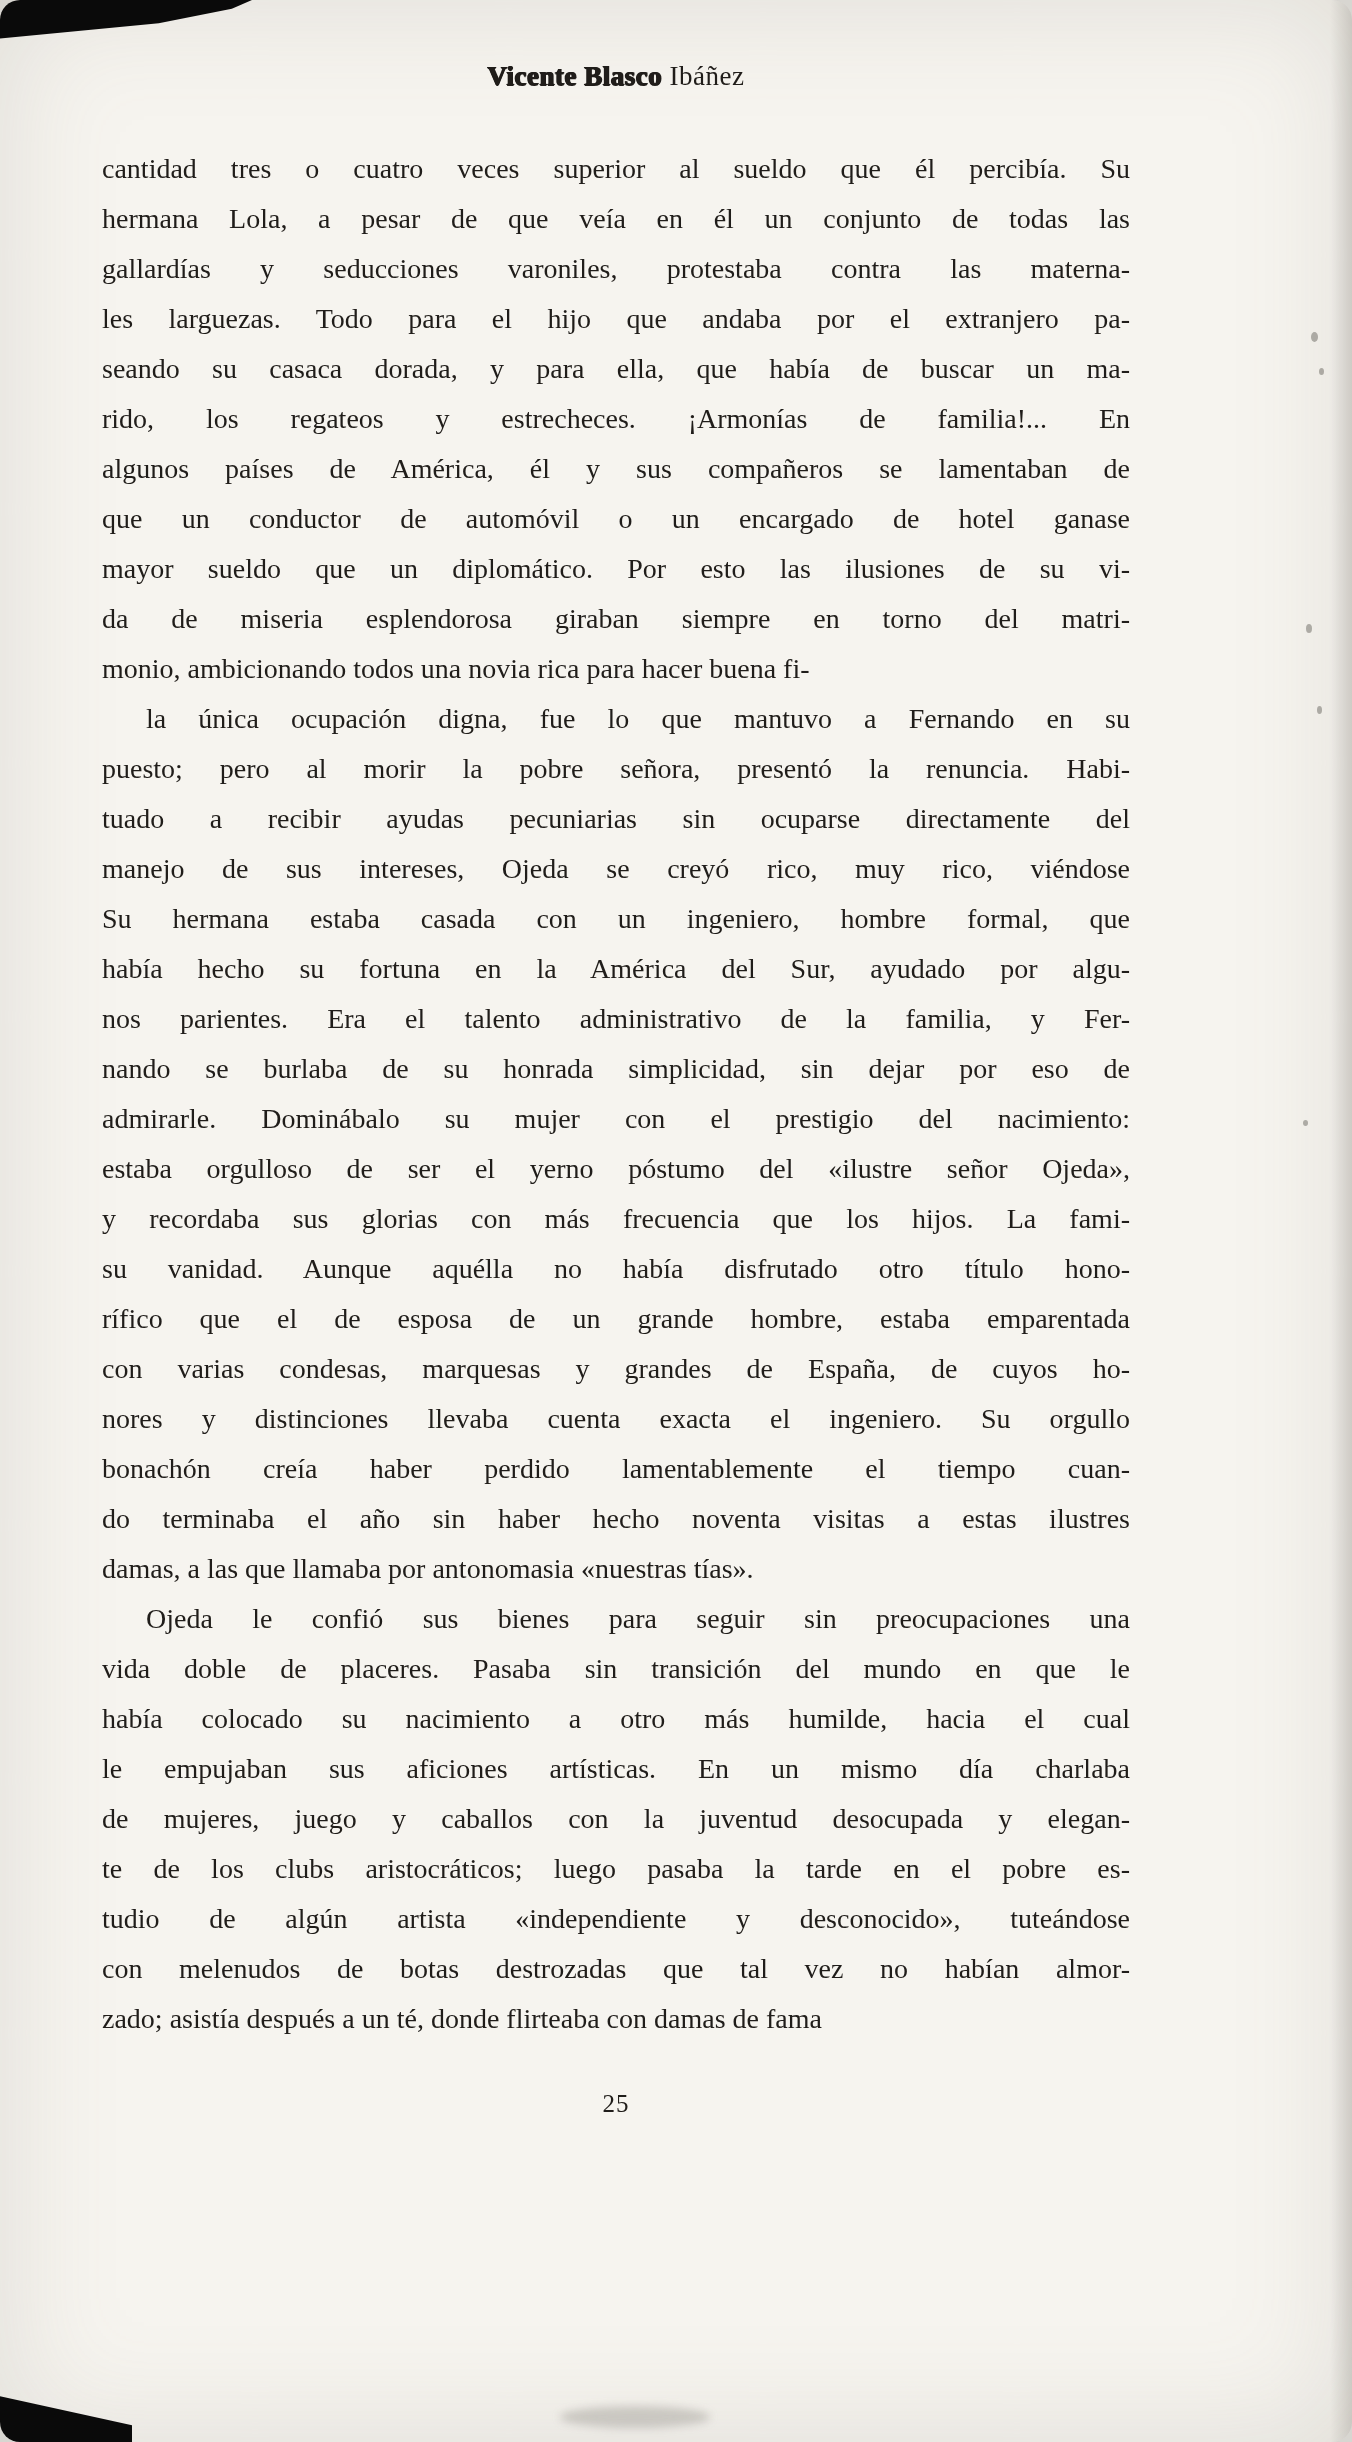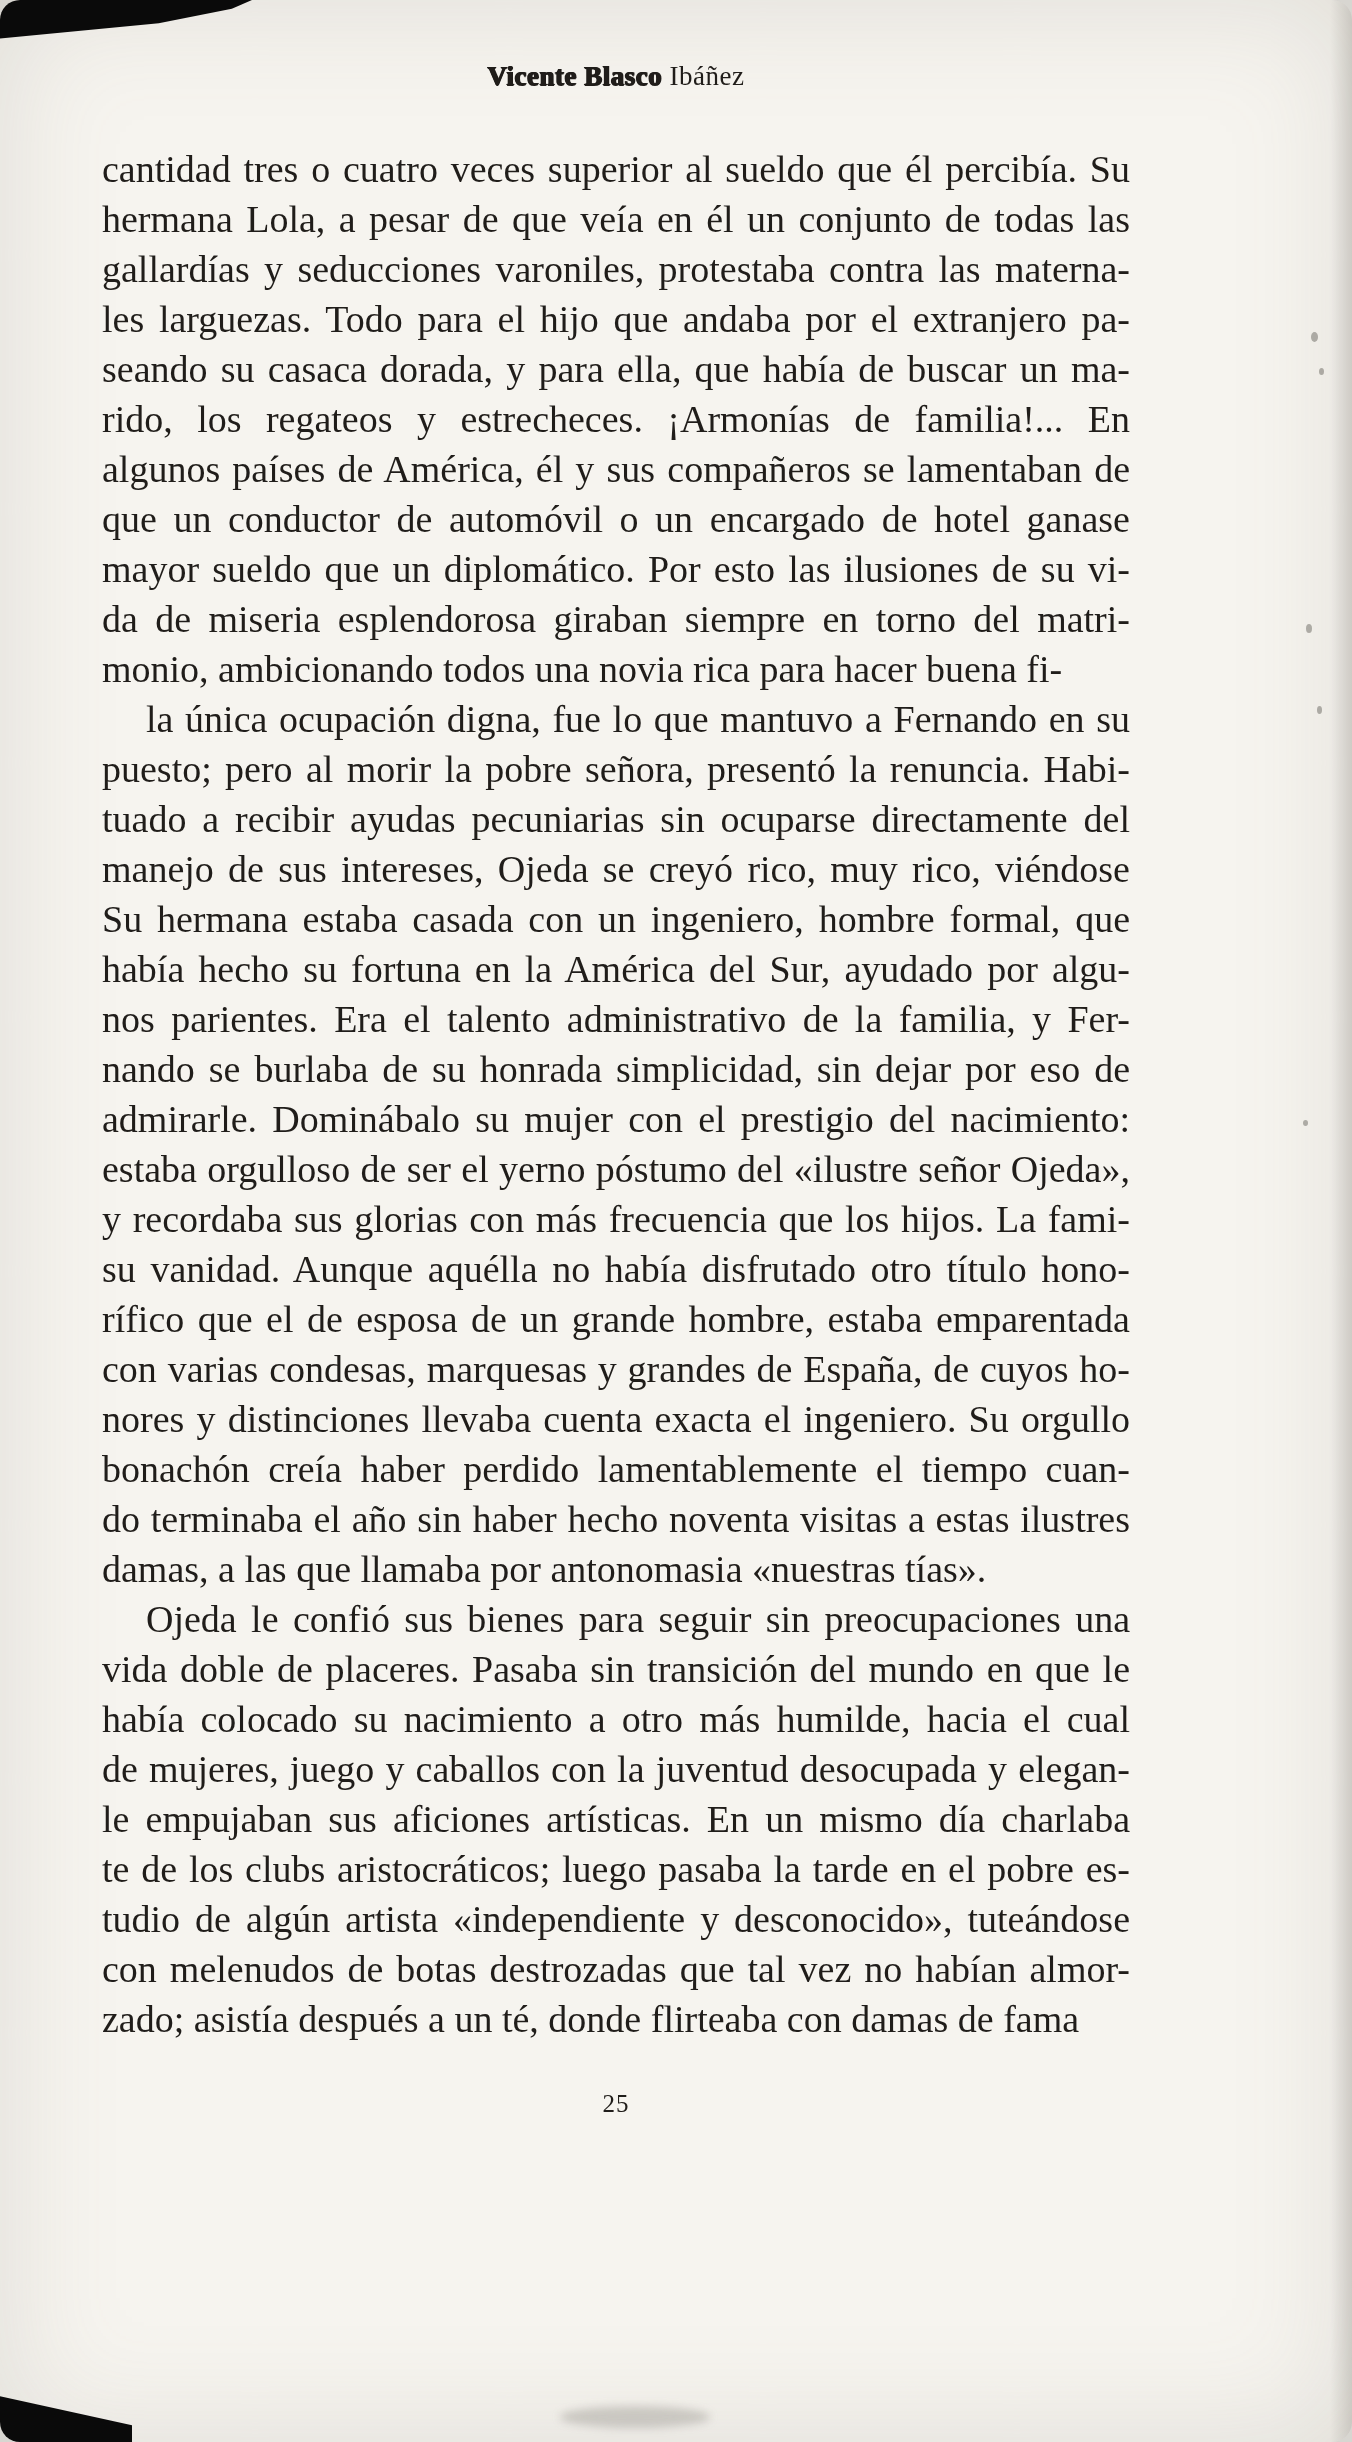--- a/index.html
+++ b/index.html
@@ -68,21 +68,21 @@
     letter-spacing: 0.5px;
   }
   .author-bold {
     font-weight: 700;
     
     text-shadow: 0.7px 0 0 currentColor, -0.7px 0 0 currentColor, 0 0.5px 0 currentColor;
   }
   .author-regular { font-weight: 400; }
 
   .body-text {
-    font-size: 38px;
+    font-size: 28px;
   }
   .paragraph { margin: 0; }
   .line {
     line-height: 50px;
     text-align: justify;
     text-align-last: justify;
     white-space: normal;
   }
   .paragraph .line:last-child {
     text-align-last: left;
@@ -143,22 +143,22 @@
           <div class="line">con varias condesas, marquesas y grandes de España, de cuyos ho-</div>
           <div class="line">nores y distinciones llevaba cuenta exacta el ingeniero. Su orgullo</div>
           <div class="line">bonachón creía haber perdido lamentablemente el tiempo cuan-</div>
           <div class="line">do terminaba el año sin haber hecho noventa visitas a estas ilustres</div>
           <div class="line">damas, a las que llamaba por antonomasia «nuestras tías».</div>
         </div>
       <div class="paragraph indented">
           <div class="line">Ojeda le confió sus bienes para seguir sin preocupaciones una</div>
           <div class="line">vida doble de placeres. Pasaba sin transición del mundo en que le</div>
           <div class="line">había colocado su nacimiento a otro más humilde, hacia el cual</div>
+          <div class="line">le empujaban sus aficiones artísticas. En un mismo día charlaba</div>
           <div class="line">de mujeres, juego y caballos con la juventud desocupada y elegan-</div>
-          <div class="line">le empujaban sus aficiones artísticas. En un mismo día charlaba</div>
           <div class="line">te de los clubs aristocráticos; luego pasaba la tarde en el pobre es-</div>
           <div class="line">tudio de algún artista «independiente y desconocido», tuteándose</div>
           <div class="line">con melenudos de botas destrozadas que tal vez no habían almor-</div>
           <div class="line">zado; asistía después a un té, donde flirteaba con damas de fama</div>
         </div>
     </div>
 
     <div class="page-number">25</div>
 
   </div>

